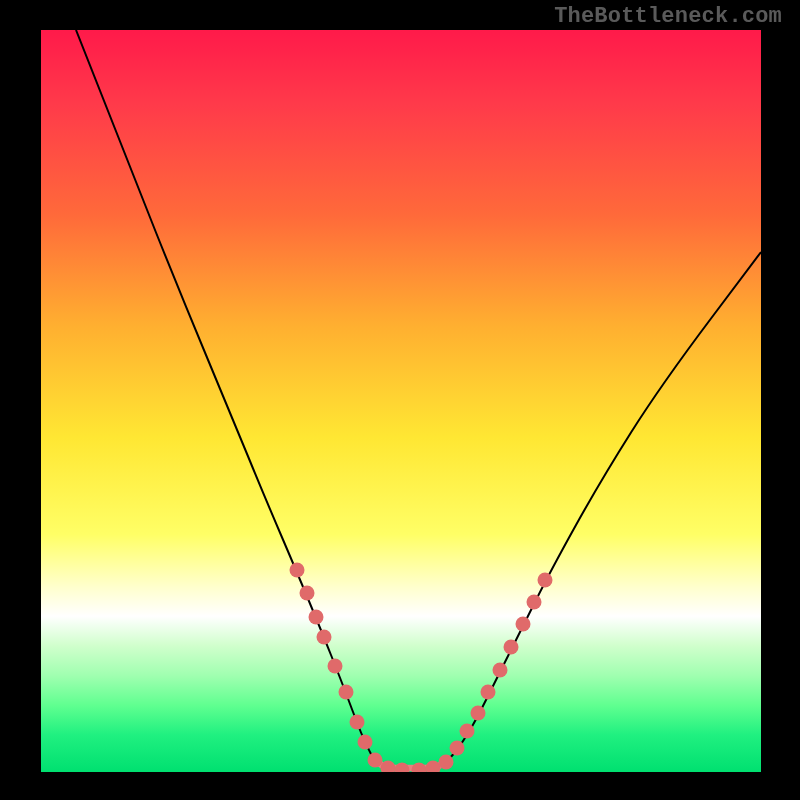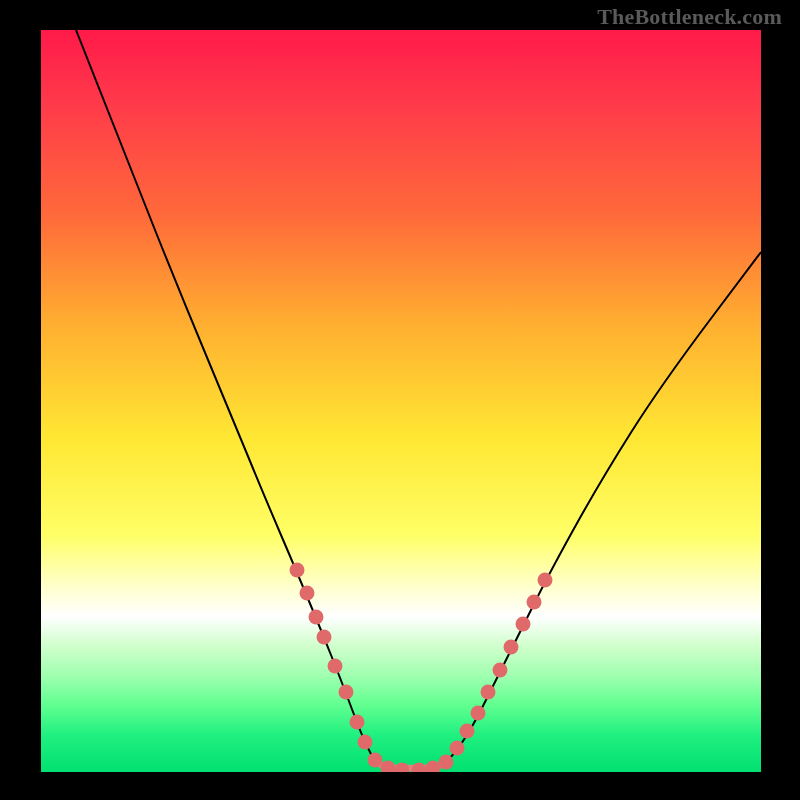--- a/index.html
+++ b/index.html
@@ -7,21 +7,21 @@
     padding: 0;
     width: 800px;
     height: 800px;
     background: #000;
     overflow: hidden;
   }
   .watermark {
     position: absolute;
     top: 4px;
     right: 18px;
-    font-family: Liberation Serif, serif;
+    font-family: Liberation Mono, monospace;
     font-size: 22px;
     font-weight: 600;
     color: #5a5a5a;
     letter-spacing: 0.2px;
     z-index: 5;
   }
   .gradient {
     position: absolute;
     left: 41px;
     top: 30px;

